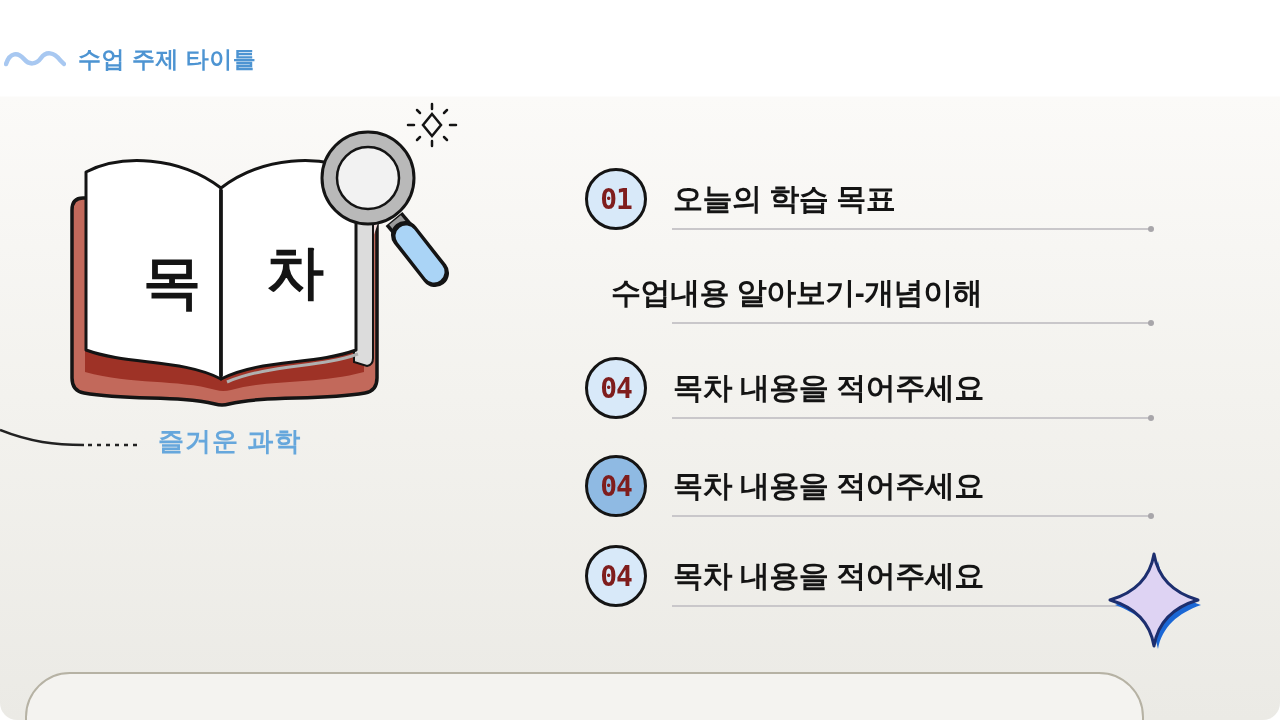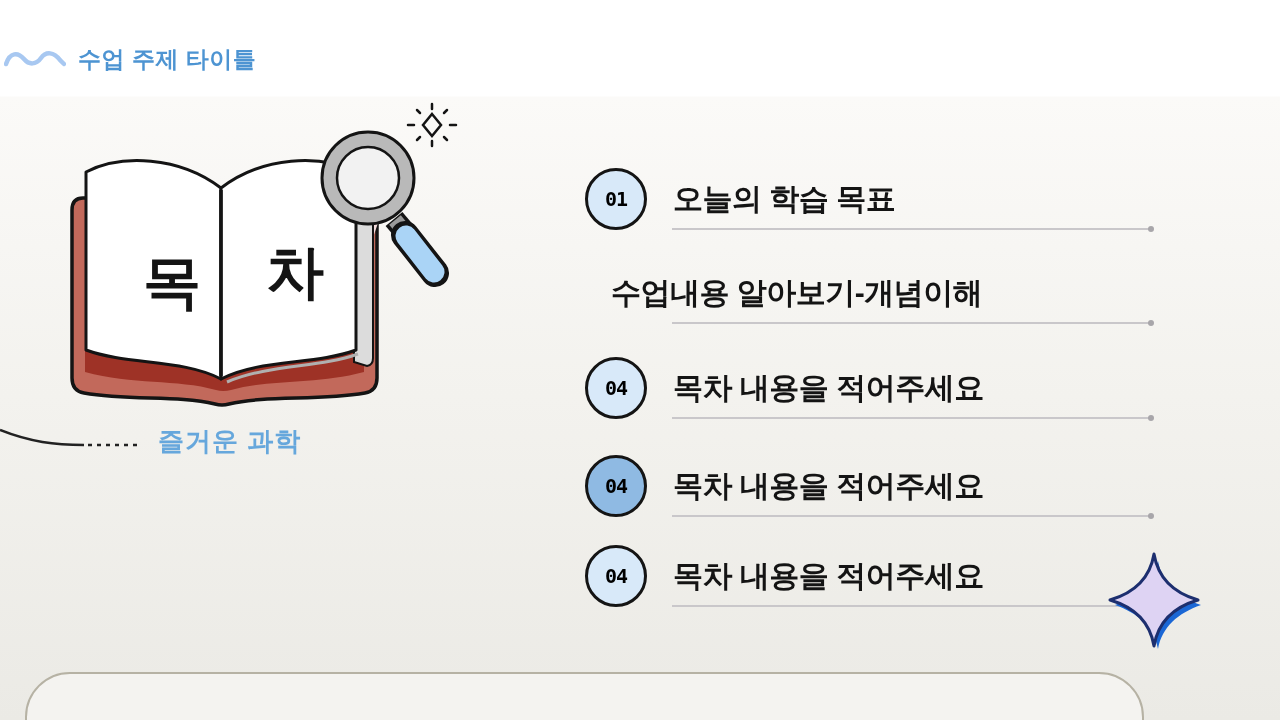--- a/index.html
+++ b/index.html
@@ -1,19 +1,19 @@
 <!DOCTYPE html>
 <html><head>
 <meta charset="utf-8">
 <style>
   html,body{margin:0;padding:0;}
   body{width:1280px;height:720px;overflow:hidden;
        font-family:"Liberation Sans","DejaVu Sans",sans-serif;}
   .slide{position:relative;width:1280px;height:720px;overflow:hidden;
-         background:linear-gradient(180deg,#ffffff 0px,#ffffff 96px,#fbfaf8 97px,#f3f2ee 55%,#ebeae5 100%);}
+         background:linear-gradient(180deg,#ffffff 0px,#ffffff 96px,#fbfaf8 97px,#f3f2ee 55%,#ebeae5 100%);border-radius:17px;}
 
   
   .header{position:absolute;left:4px;top:44px;display:flex;align-items:center;gap:12px;}
   .header .title{font-size:23px;font-weight:600;color:#4d94d2;letter-spacing:0.5px;}
 
   
   .book-wrap{position:absolute;left:55px;top:98px;width:410px;height:330px;}
   .book-char{font-family:"DejaVu Sans","Liberation Sans",sans-serif;font-weight:bold;}
 
   
@@ -21,21 +21,21 @@
   .caption{position:absolute;left:158px;top:424px;font-size:26px;font-weight:600;
            color:#66a7dc;letter-spacing:1px;}
 
   
   .toc-row{position:absolute;left:585px;width:566px;height:68px;display:flex;align-items:center;}
   .num-circle{width:62px;height:62px;border-radius:50%;border:3px solid #141414;
               box-sizing:border-box;display:flex;align-items:center;justify-content:center;flex:none;}
   .num-circle.light{background:#d8e9f9;}
   .num-circle.medium{background:#8fbae3;}
   .num-circle span{font-family:"DejaVu Sans Mono","Liberation Mono",monospace;
-                   font-size:20px;font-weight:bold;color:#000000;letter-spacing:-1px;}
+                   font-size:28px;font-weight:bold;color:#7f1d1d;letter-spacing:-1px;}
   .toc-label{margin-left:26px;font-size:30px;font-weight:600;color:#141414;letter-spacing:-0.5px;}
   .toc-rule{position:absolute;left:87px;right:0;top:63px;height:2px;background:#c9c7ca;}
   .toc-rule .dot{position:absolute;right:-3px;top:-2px;width:6px;height:6px;border-radius:50%;background:#a8a6aa;}
 
   
   .star-wrap{position:absolute;left:1104px;top:552px;width:100px;height:104px;}
 
   
   .bottom-panel{position:absolute;left:25px;top:672px;width:1119px;height:90px;
                 background:#f4f3f0;border:2px solid #b6b2a4;border-radius:45px 45px 0 0;box-sizing:border-box;}

